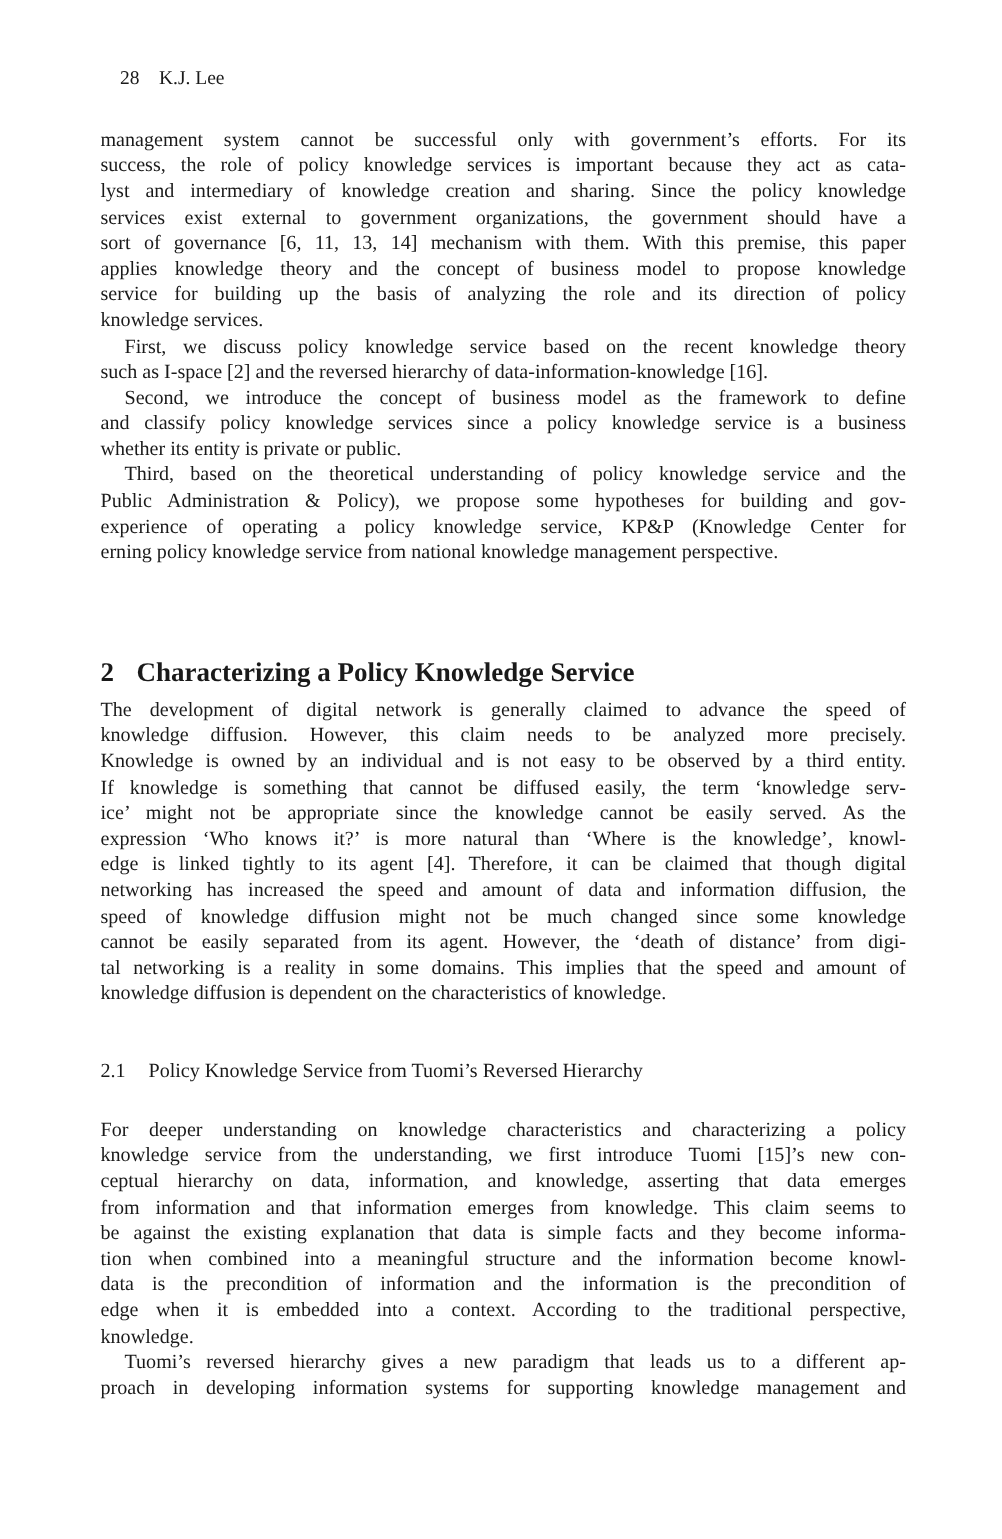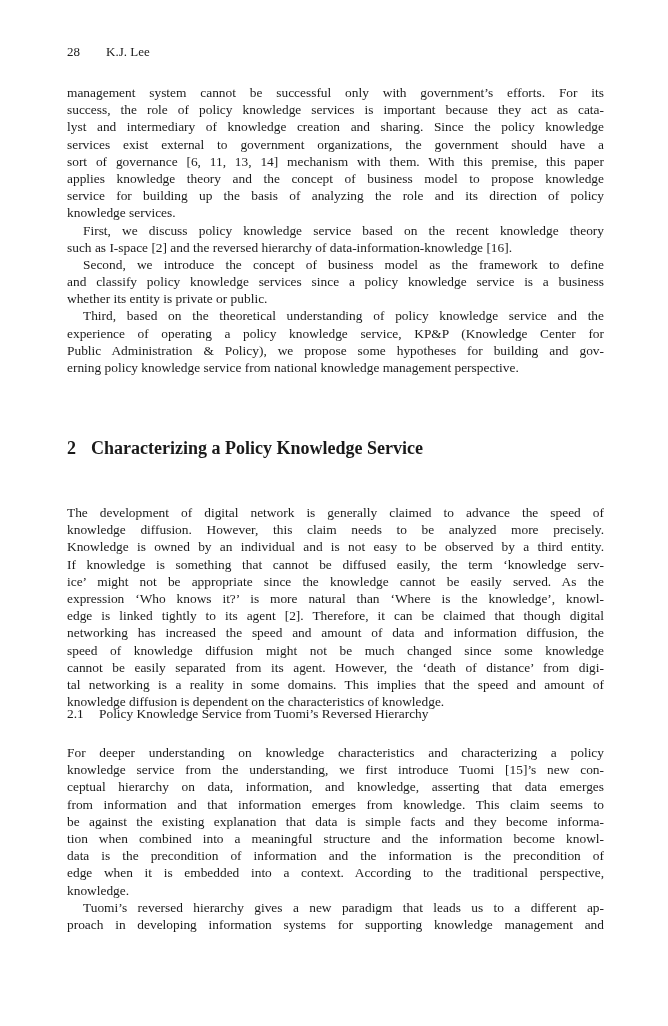--- a/index.html
+++ b/index.html
@@ -1,19 +1,19 @@
 <!DOCTYPE html>
 <html><head>
 <meta charset="utf-8">
 <style>
   html, body { margin:0; padding:0; background:#ffffff; }
   body { width:668px; height:1026px; position:relative; overflow:hidden;
          font-family:"Liberation Serif", "DejaVu Serif", serif; color:#1a1a1a; }
   .running-head { position:absolute; top:44px; left:67px; font-size:13px; }
-  .running-head .pnum { display:inline-block; width:39px; }
+  .running-head .pnum { display:inline-block; width:39px;text-align:center; }
   .block { position:absolute; left:67px; width:537px; font-size:13.4px; }
   .line { height:17.2px; line-height:17.2px; white-space:nowrap; }
   .line.j { text-align:justify; text-align-last:justify; }
   .line.ind { padding-left:16px; }
   .h1 { position:absolute; left:67px; top:438px; font-size:18px; font-weight:bold; white-space:nowrap; }
   .h1 .num { display:inline-block; width:24px; }
   .h2 { position:absolute; left:67px; top:706px; font-size:13.4px; font-weight:normal; white-space:nowrap; }
   .h2 .num { display:inline-block; width:32px; }
 </style>
 </head>
@@ -31,37 +31,37 @@
     <div class="line j">sort of governance [6, 11, 13, 14] mechanism with them. With this premise, this paper</div>
     <div class="line j">applies knowledge theory and the concept of business model to propose knowledge</div>
     <div class="line j">service for building up the basis of analyzing the role and its direction of policy</div>
     <div class="line">knowledge services.</div>
     <div class="line j ind">First, we discuss policy knowledge service based on the recent knowledge theory</div>
     <div class="line">such as I-space [2] and the reversed hierarchy of data-information-knowledge [16].</div>
     <div class="line j ind">Second, we introduce the concept of business model as the framework to define</div>
     <div class="line j">and classify policy knowledge services since a policy knowledge service is a business</div>
     <div class="line">whether its entity is private or public.</div>
     <div class="line j ind">Third, based on the theoretical understanding of policy knowledge service and the</div>
+    <div class="line j">Public Administration &amp; Policy), we propose some hypotheses for building and gov-</div>
     <div class="line j">experience of operating a policy knowledge service, KP&amp;P (Knowledge Center for</div>
-    <div class="line j">Public Administration &amp; Policy), we propose some hypotheses for building and gov-</div>
     <div class="line">erning policy knowledge service from national knowledge management perspective.</div>
   </div>
 
 <div class="h1">
   <span class="num">2</span><span>Characterizing a Policy Knowledge Service</span>
 </div>
 
-<div class="block" style="top:464px;margin-top:40px;">
+<div class="block" style="top:464px;">
     <div class="line j">The development of digital network is generally claimed to advance the speed of</div>
     <div class="line j">knowledge diffusion. However, this claim needs to be analyzed more precisely.</div>
     <div class="line j">Knowledge is owned by an individual and is not easy to be observed by a third entity.</div>
     <div class="line j">If knowledge is something that cannot be diffused easily, the term ‘knowledge serv-</div>
     <div class="line j">ice’ might not be appropriate since the knowledge cannot be easily served. As the</div>
     <div class="line j">expression ‘Who knows it?’ is more natural than ‘Where is the knowledge’, knowl-</div>
-    <div class="line j">edge is linked tightly to its agent [2]. Therefore, it can be claimed that though digital</div>
+    <div class="line j">edge is linked tightly to its agent [4]. Therefore, it can be claimed that though digital</div>
     <div class="line j">networking has increased the speed and amount of data and information diffusion, the</div>
     <div class="line j">speed of knowledge diffusion might not be much changed since some knowledge</div>
     <div class="line j">cannot be easily separated from its agent. However, the ‘death of distance’ from digi-</div>
     <div class="line j">tal networking is a reality in some domains. This implies that the speed and amount of</div>
     <div class="line">knowledge diffusion is dependent on the characteristics of knowledge.</div>
   </div>
 
 <div class="h2">
   <span class="num">2.1</span><span>Policy Knowledge Service from Tuomi’s Reversed Hierarchy</span>
 </div>

